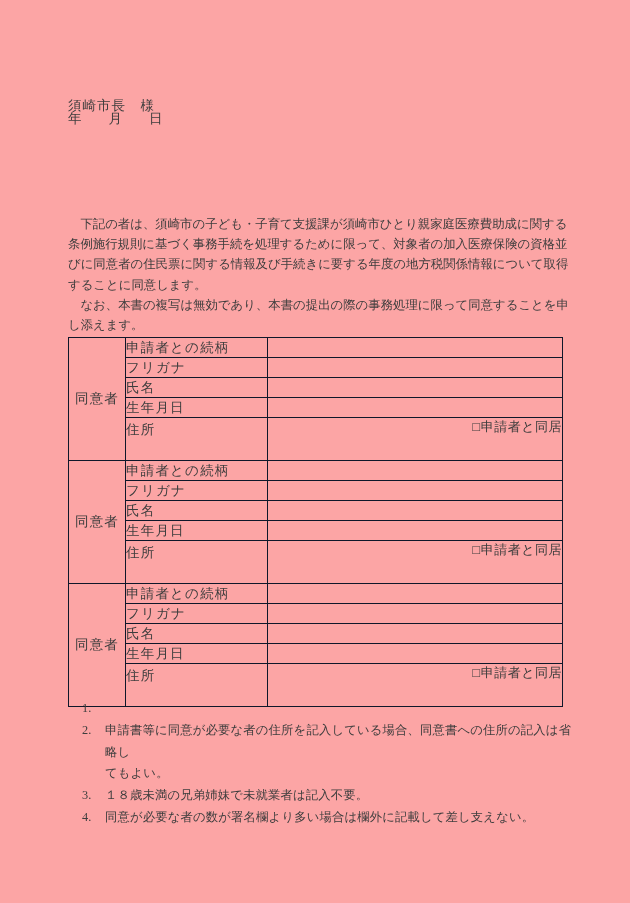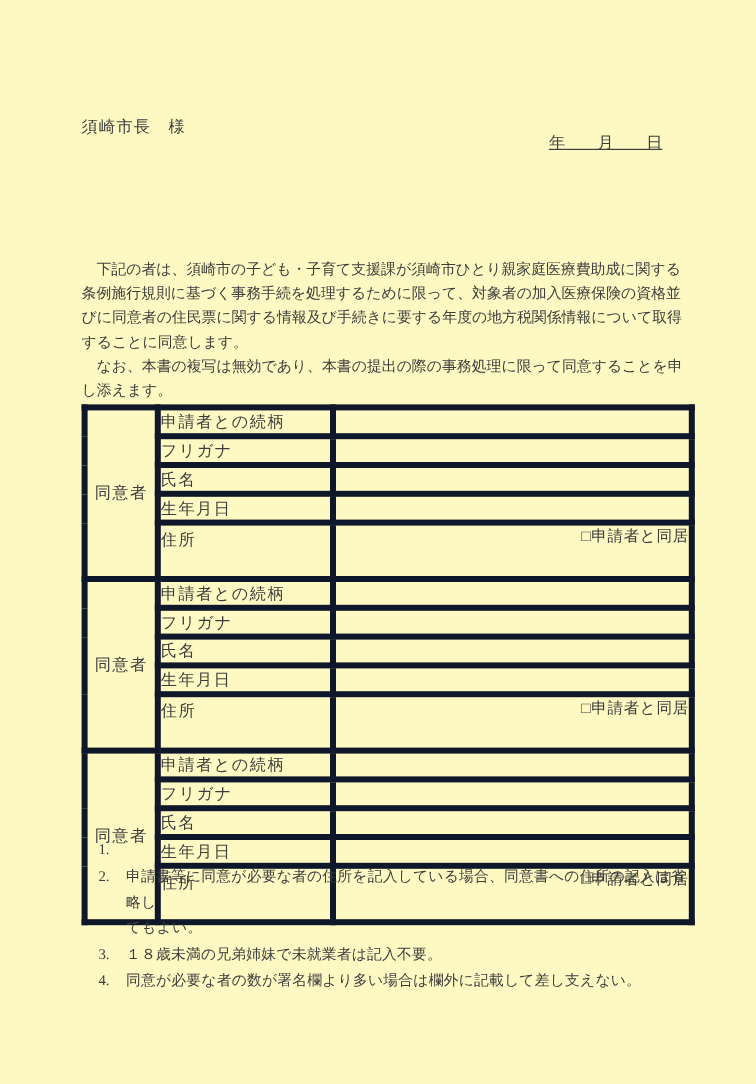--- a/index.html
+++ b/index.html
@@ -1,51 +1,51 @@
 <!DOCTYPE html>
 <html lang="ja"><head>
 <meta charset="utf-8">
 <style>
   html,body{margin:0;padding:0;background:#e9e9e9;}
   .page{
     position:relative;
     width:630px;height:903px;
     margin:0 auto;
-    background:#fef9c3;
+    background:#fca5a5;
     color:#3d3d3d;
     font-family:"Liberation Serif","DejaVu Serif",serif;
     overflow:hidden;
   }
   .addressee{
     position:absolute;left:68px;top:97px;
     font-size:13.5px;letter-spacing:1px;
   }
   .dateline{
     position:absolute;left:68px;top:110px;width:494px;
     box-sizing:border-box;padding-right:10px;
-    text-align:right;font-size:13.5px;text-decoration:underline;
+    text-align:left;font-size:13.5px;
   }
   .doc-title{
     position:absolute;left:0;top:153px;width:630px;
     text-align:center;font-size:19px;letter-spacing:1px;
     font-weight:normal;margin:0;
   }
   .body-text{
     position:absolute;left:68px;top:214px;width:510px;
     font-size:12.4px;line-height:20.2px;
     white-space:pre-line;
   }
   .para2{top:295px;}
   table.consent-table{
     position:absolute;left:68px;top:337px;
     border-collapse:collapse;table-layout:fixed;
     font-size:13.5px;
   }
   table.consent-table td{
-    border:5px solid #0f172a;
+    border:1px solid #0f172a;
     padding:0;vertical-align:middle;
     overflow:hidden;
   }
   td.col-consenter{width:56px;text-align:center;vertical-align:top;padding-top:3px;letter-spacing:1.2px;}
   td.col-label{width:141px;padding-left:7px;letter-spacing:1.2px;}
   td.col-value{width:294px;}
   tr.row-std td{height:19px;}
   tr.row-addr td{height:39px;vertical-align:top;}
   tr.row-addr td.col-label{padding-top:3px;}
   td.addr-value{text-align:right;padding:2px 9px 0 0;font-size:13px;letter-spacing:0.5px;}

